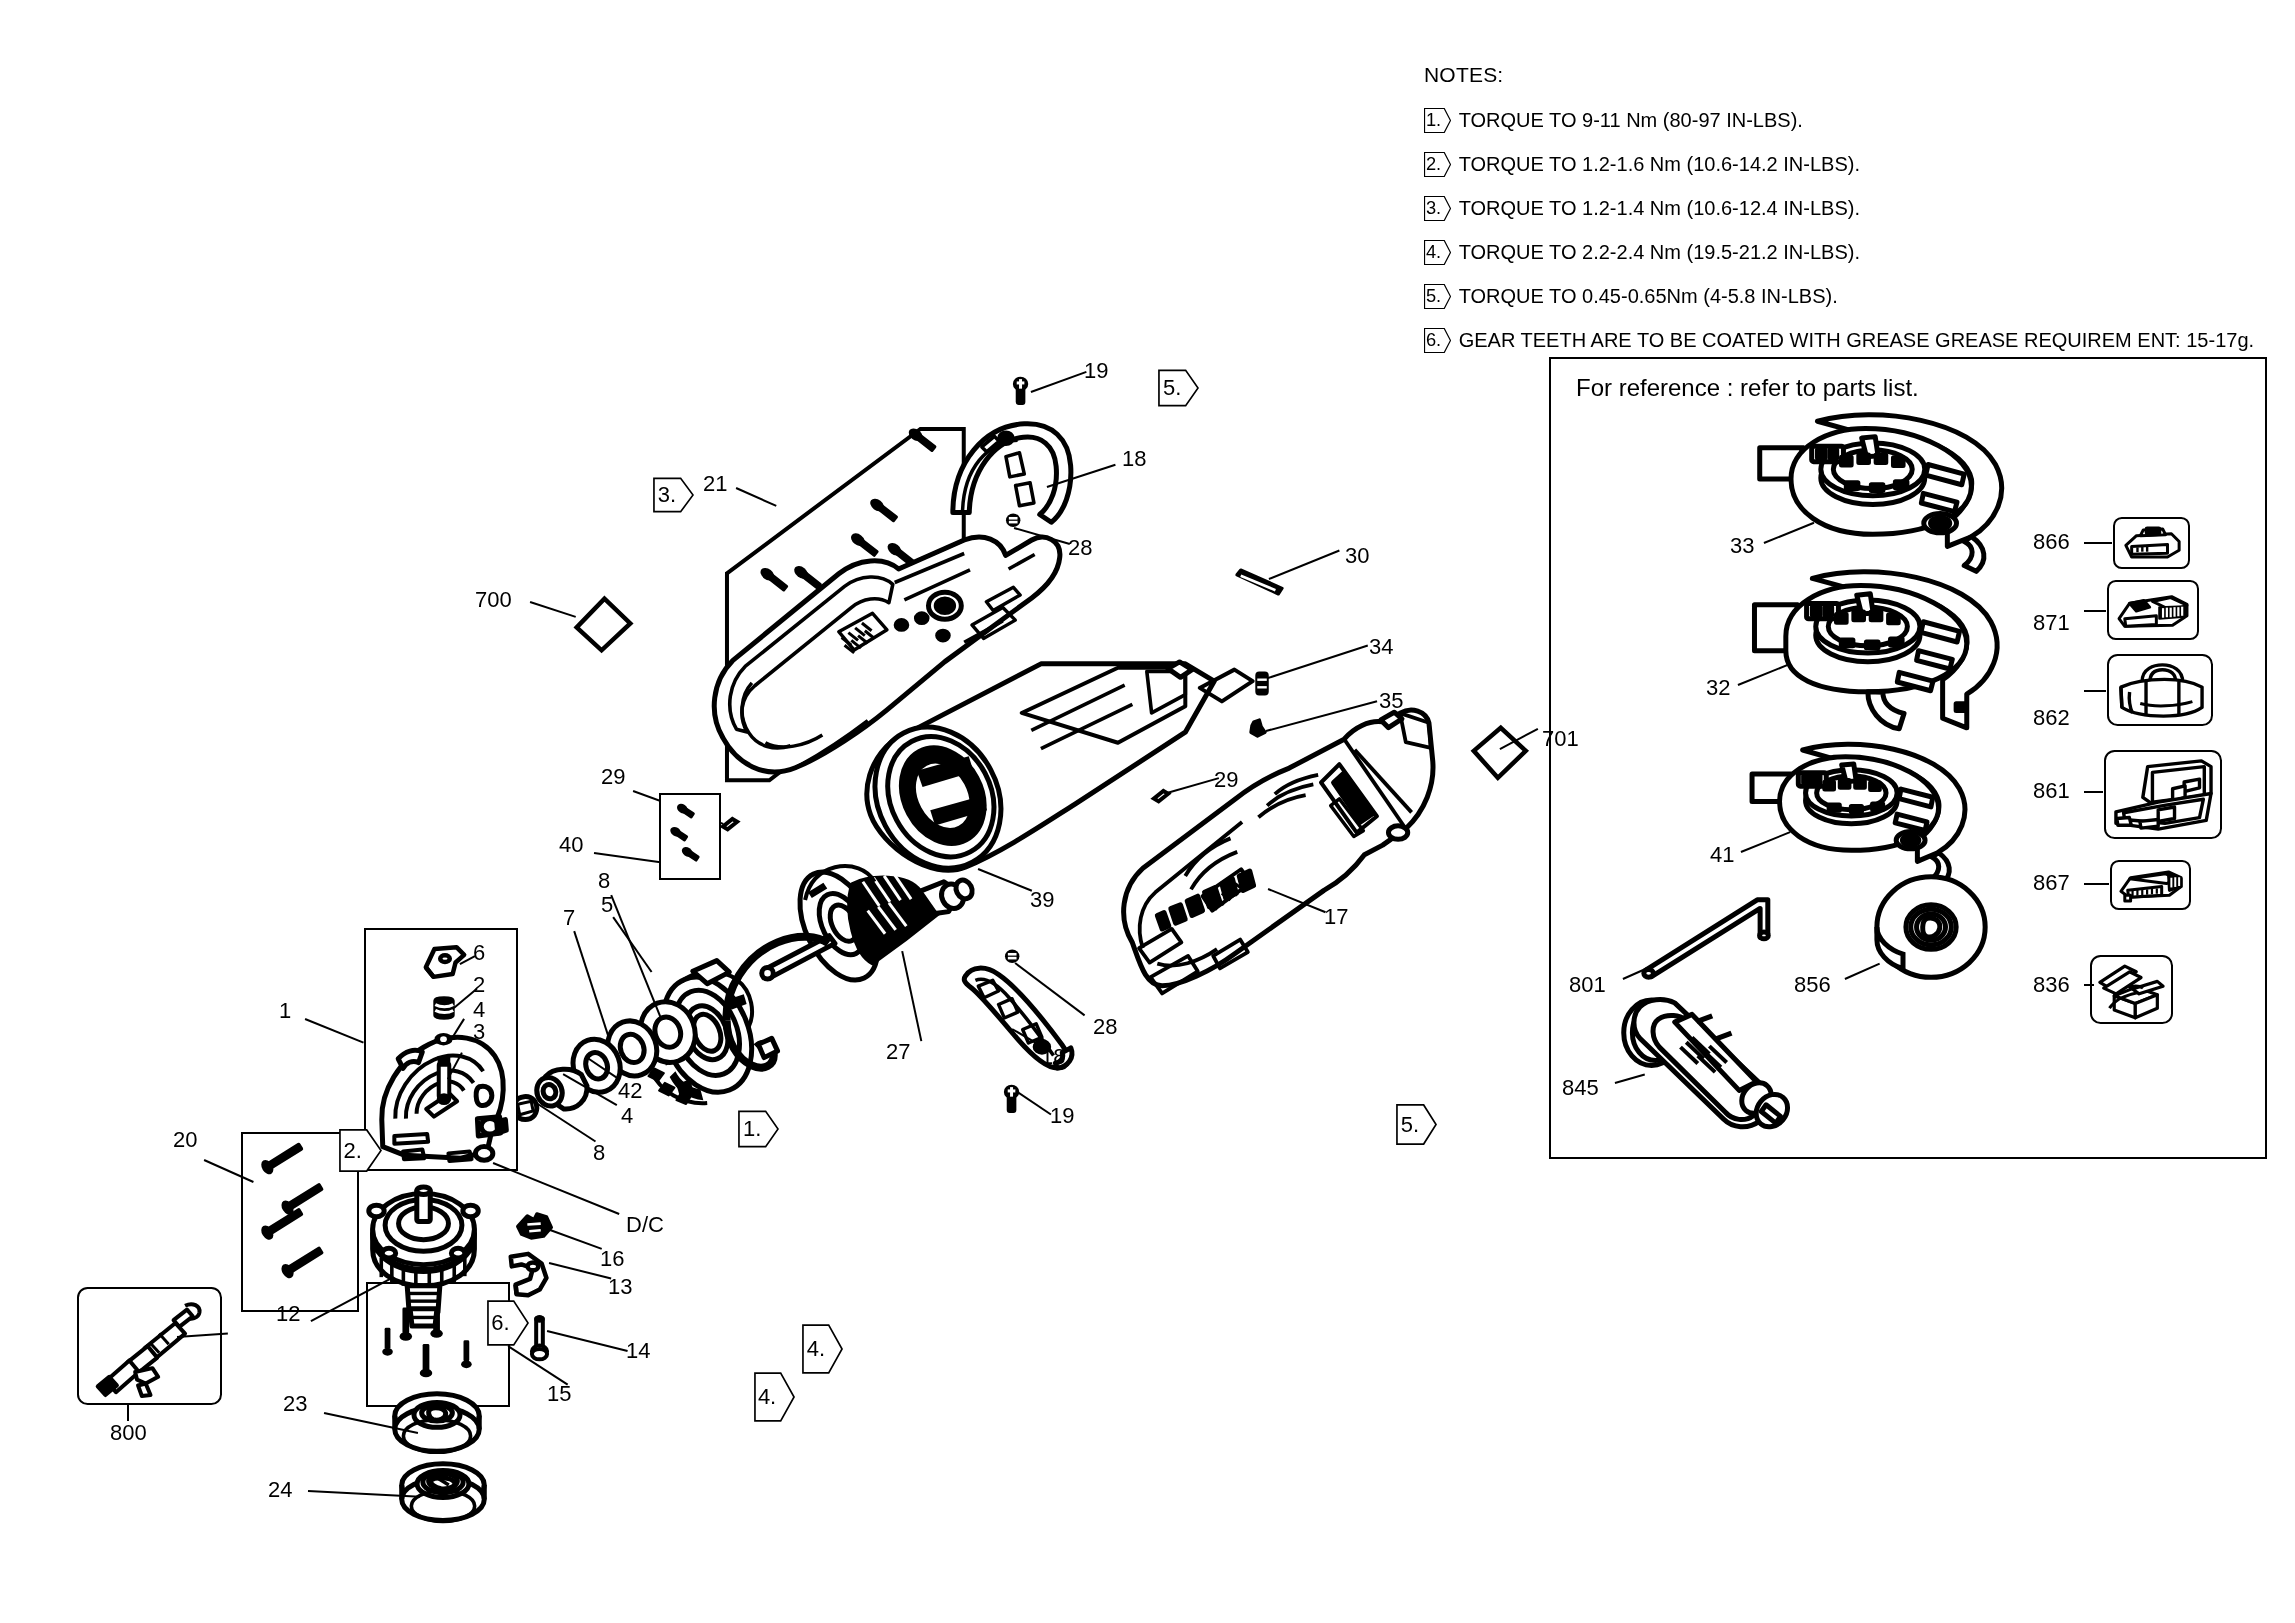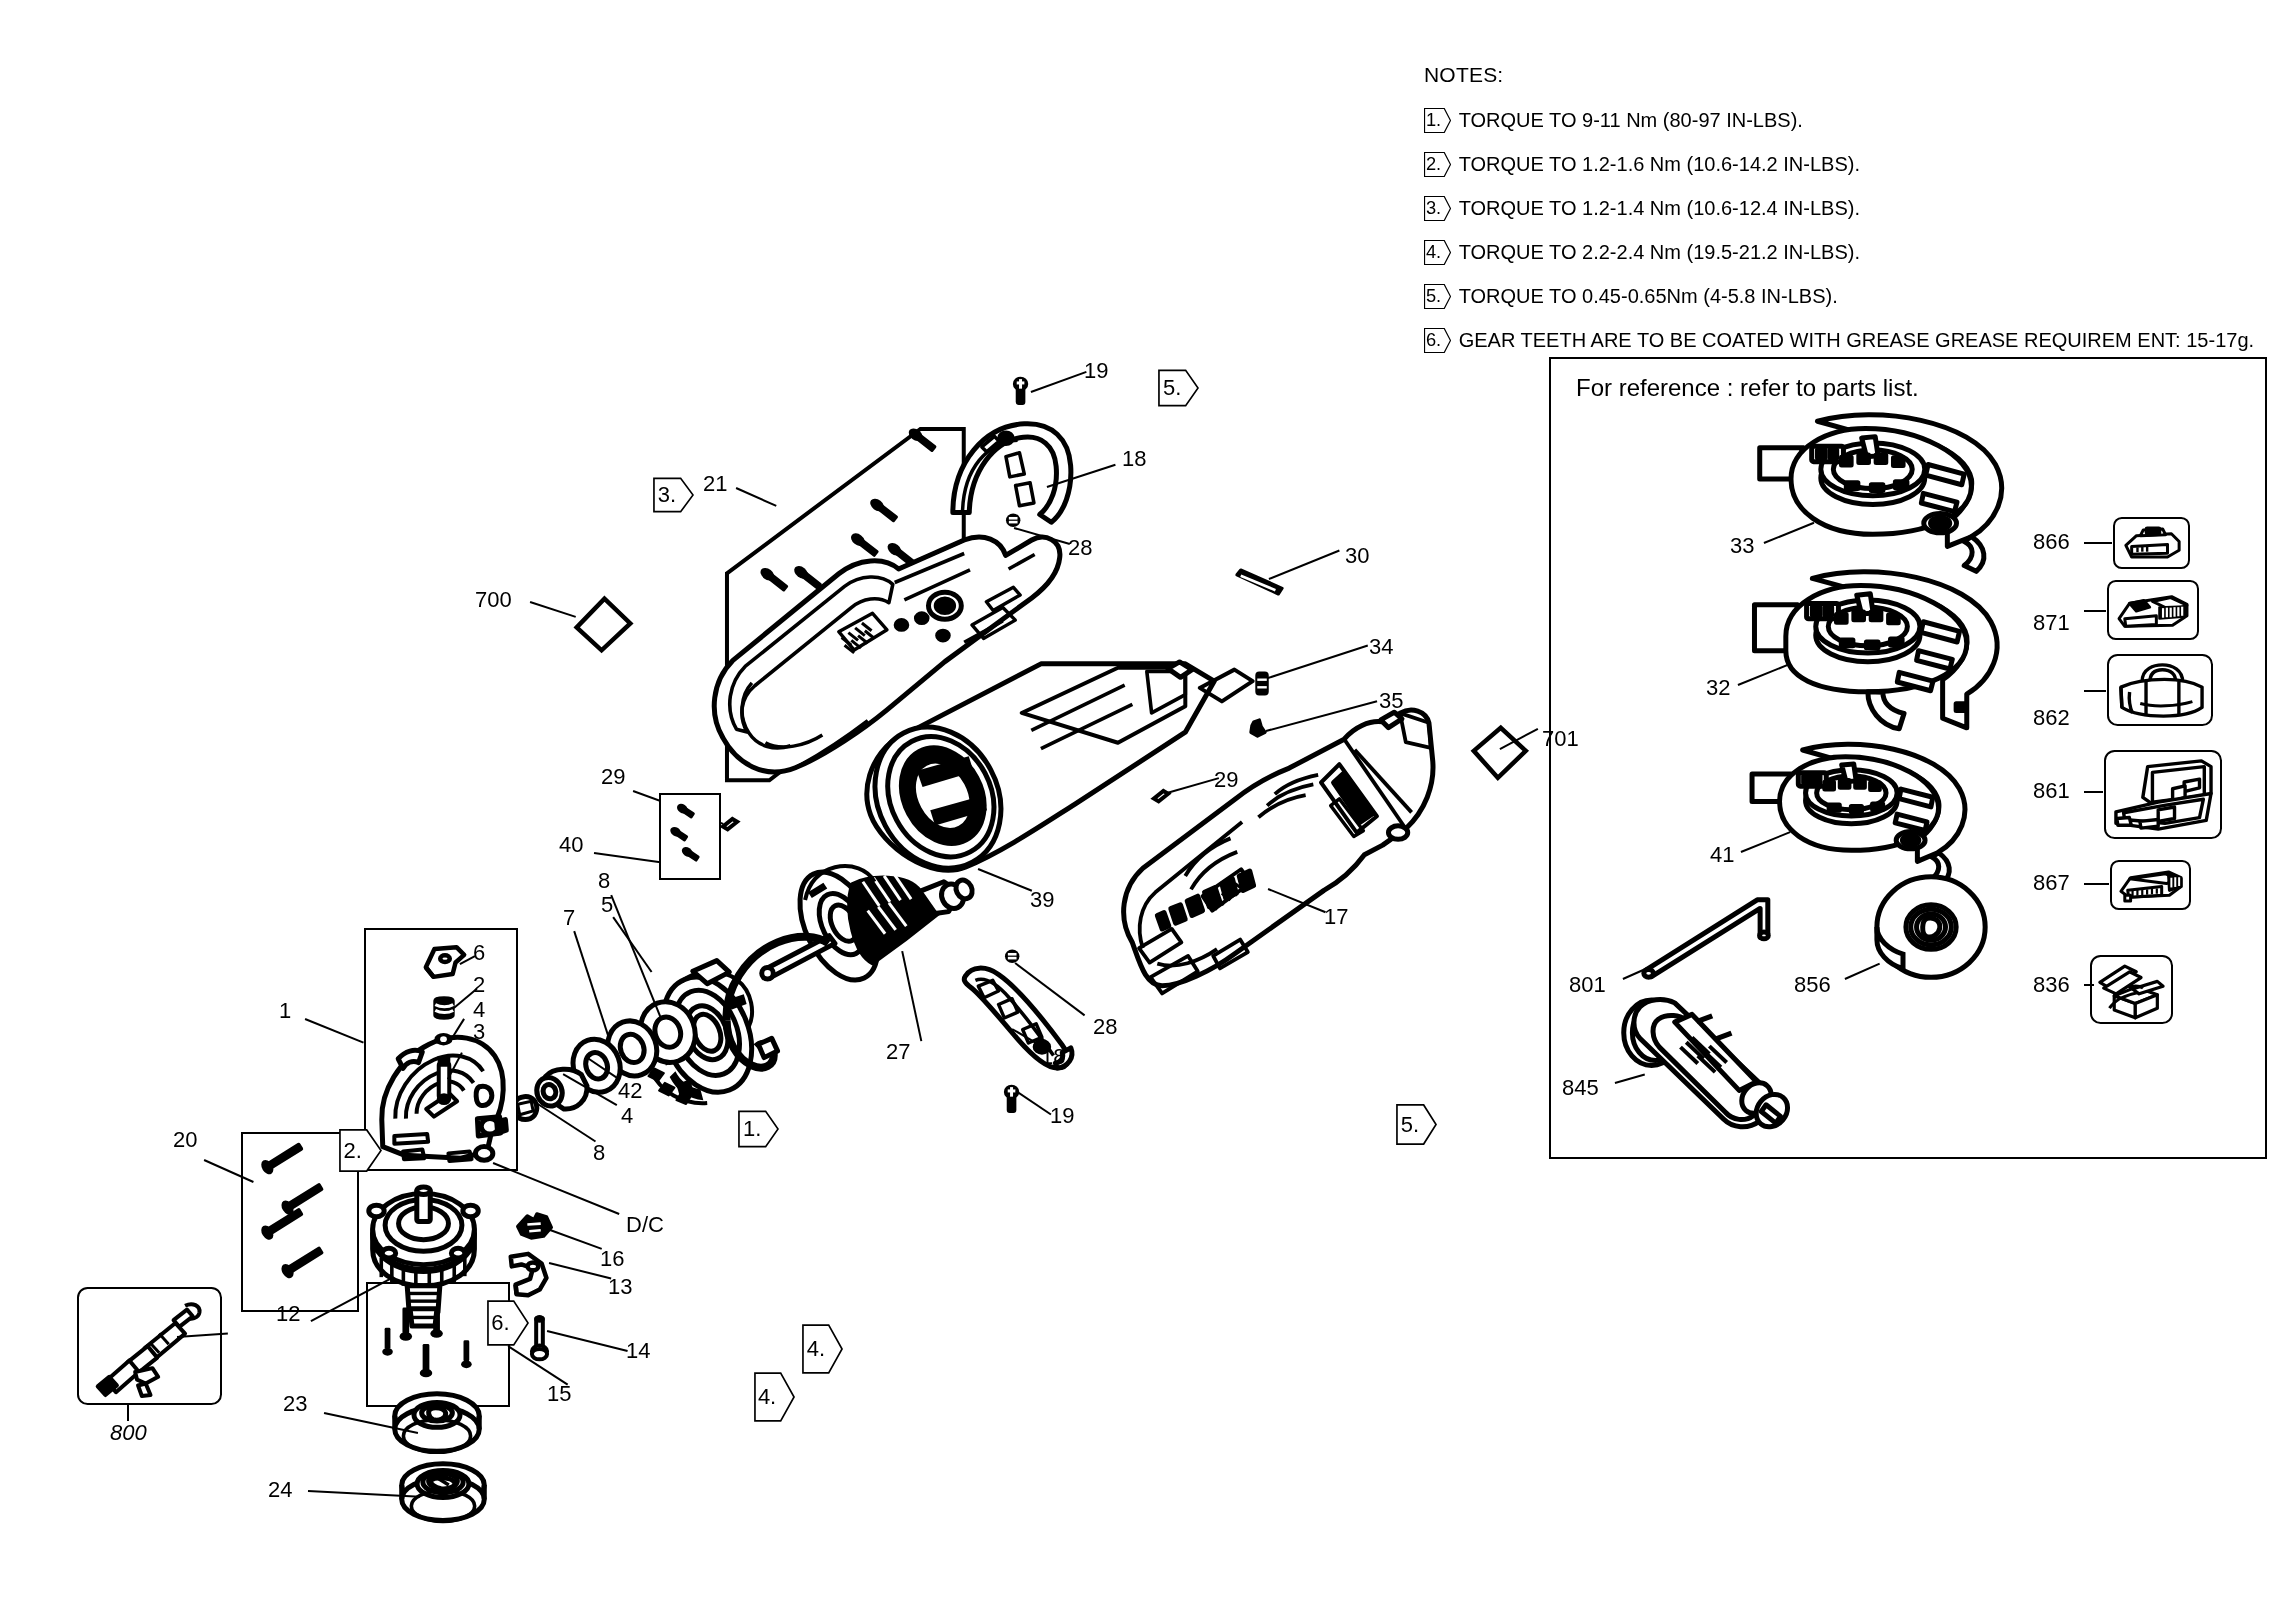--- a/index.html
+++ b/index.html
@@ -862,21 +862,21 @@
       <path d="M116 100 L180 48 L200 70 L136 124 Z"></path>
       <path d="M80 130 L122 96 L142 120 L100 154 Z"></path>
       <path d="M36 168 L84 126 L104 150 L56 192 Z"></path>
       <path d="M18 180 L42 160 L58 178 L34 198 Z" fill="#000"></path>
       <path d="M96 150 L132 142 L144 160 L118 174 L100 166 Z"></path>
       <path d="M118 174 L128 198 L110 200 L102 178 Z"></path>
       <path d="M126 88 L146 110" fill="none" stroke-width="3"></path>
       <path d="M146 70 L166 92" fill="none" stroke-width="3"></path>
     </g>
   </svg>
-  <div class="abs plabel" style="left:110px;top:1422px;font-style:italic;">800</div>
+  <div class="abs plabel" style="left:110px;top:1422px;">800</div>
   <div class="abs lead" style="left:128px;top:1407px;width:0px;height:0px;"></div>
   <div class="abs" style="left:127px;top:1403px;width:2.4px;height:18.3px;background:#000;"></div>
 
   
   <div class="abs hexflag" style="left:226px;top:1296px;width:42px;height:46px;">
     <svg width="42" height="46" viewBox="0 0 88 96">
         <polygon points="2,2 56,2 86,48 56,94 2,94" fill="#fff" stroke="#000" stroke-width="3.5"></polygon>
       </svg>
     <span class="hv plabel" style="width:27px;">6.</span>
   </div>

